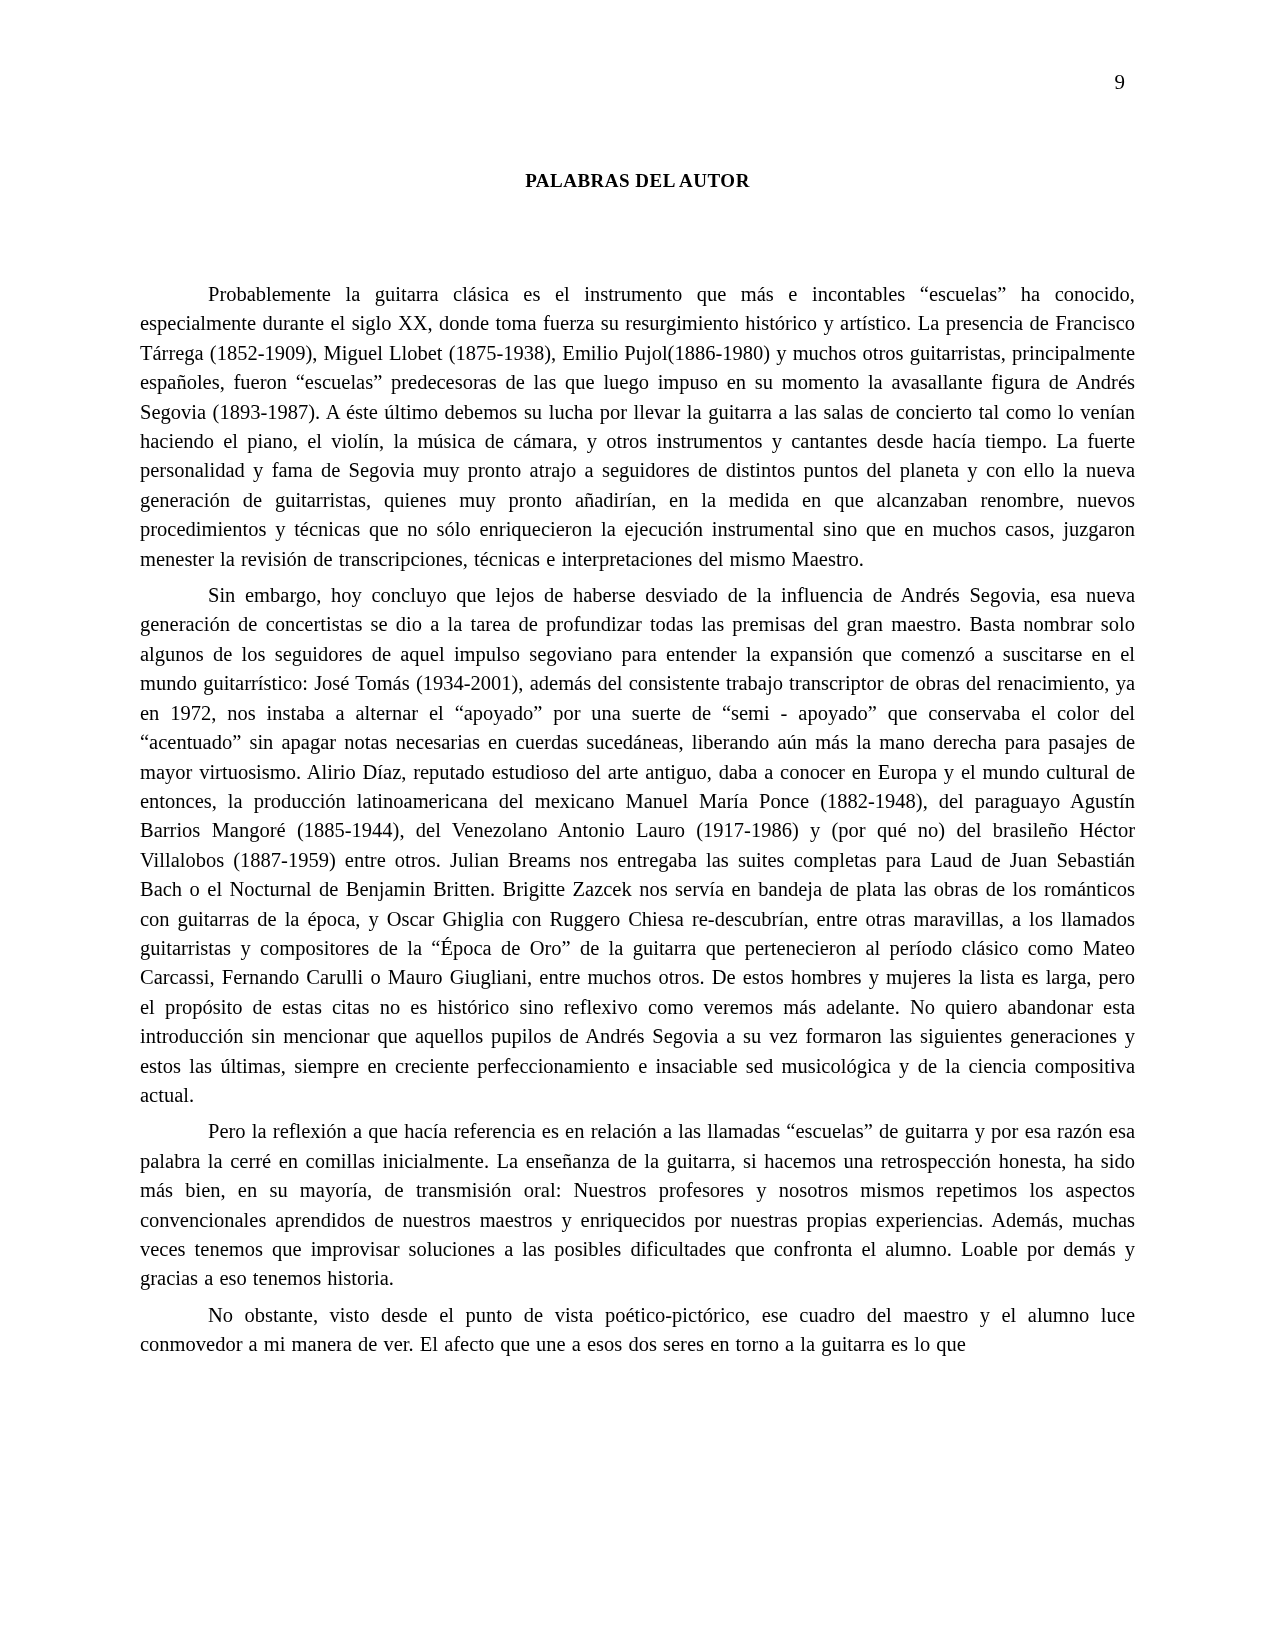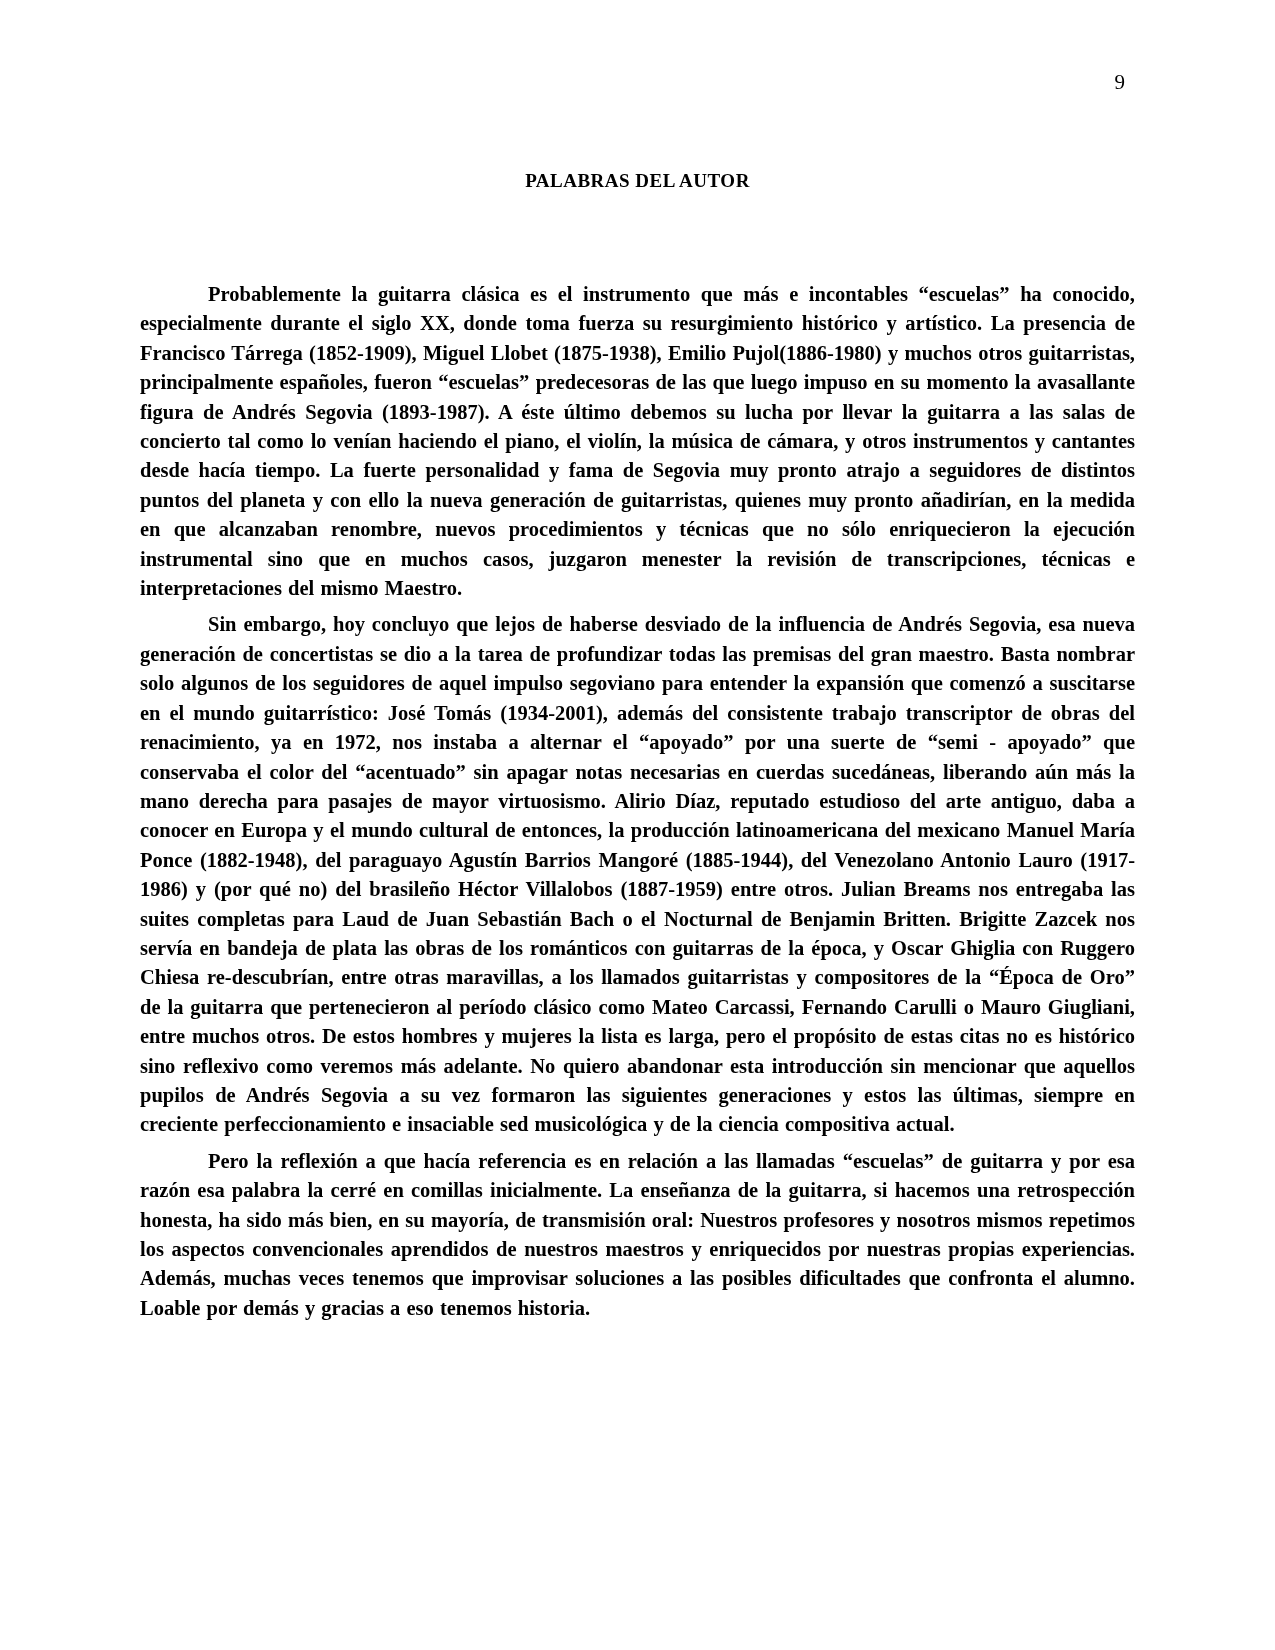--- a/index.html
+++ b/index.html
@@ -30,21 +30,20 @@
   }
   .title {
     text-align: center;
     font-weight: bold;
     font-size: 19px;
     letter-spacing: 0.5px;
     margin: 100px 0 0 0;
   }
   .content {
     margin-top: 88px;
-    font-weight: bold;
   }
   p.para {
     font-size: 20.5px;
     line-height: 29.4px;
     text-align: justify;
     text-indent: 68px;
     margin: 0 0 7px 0;
     word-spacing: 1px;
   }
 </style>
@@ -54,15 +53,16 @@
 <div class="page">
 
   <div class="page-number">9</div>
 
   <h1 class="title">PALABRAS DEL AUTOR</h1>
 
   <div class="content">
     <p class="para">Probablemente la guitarra clásica es el instrumento que más e incontables “escuelas” ha conocido, especialmente durante el siglo XX, donde toma fuerza su resurgimiento histórico y artístico. La presencia de Francisco Tárrega (1852-1909), Miguel Llobet (1875-1938), Emilio Pujol(1886-1980) y muchos otros guitarristas, principalmente españoles, fueron “escuelas” predecesoras de las que luego impuso en su momento la avasallante figura de Andrés Segovia (1893-1987).  A éste último debemos su lucha por llevar la guitarra a las salas de concierto tal como lo venían haciendo el piano, el violín, la música de cámara, y otros instrumentos y cantantes desde hacía tiempo.  La fuerte personalidad y fama de Segovia muy pronto atrajo a seguidores de distintos puntos del planeta y con ello la nueva generación de guitarristas, quienes muy pronto añadirían, en la medida en que alcanzaban renombre, nuevos procedimientos y técnicas que no sólo enriquecieron la ejecución instrumental sino que en muchos casos, juzgaron menester la revisión de transcripciones, técnicas e interpretaciones del mismo Maestro.</p>
     <p class="para">Sin embargo, hoy concluyo que lejos de haberse desviado de la influencia de Andrés Segovia, esa nueva generación de concertistas se dio a la tarea de profundizar todas las premisas del gran maestro.  Basta nombrar solo algunos de los seguidores de aquel impulso segoviano para entender la expansión que comenzó a suscitarse en el mundo guitarrístico: José Tomás (1934-2001), además del consistente trabajo transcriptor de obras del renacimiento, ya en 1972, nos instaba a alternar el “apoyado” por una suerte de “semi - apoyado” que conservaba el color del “acentuado” sin apagar notas necesarias en cuerdas sucedáneas, liberando aún más la mano derecha para pasajes de mayor virtuosismo.  Alirio Díaz, reputado estudioso del arte antiguo, daba a conocer en Europa y el mundo cultural de entonces, la producción latinoamericana del mexicano Manuel María Ponce (1882-1948), del paraguayo Agustín Barrios Mangoré (1885-1944), del Venezolano Antonio Lauro (1917-1986) y (por qué no) del brasileño Héctor Villalobos (1887-1959) entre otros.  Julian Breams nos entregaba las suites completas para Laud de Juan Sebastián Bach o el Nocturnal de Benjamin Britten.  Brigitte Zazcek nos servía en bandeja de plata las obras de los románticos con guitarras de la época, y Oscar Ghiglia con Ruggero Chiesa re-descubrían, entre otras maravillas, a los llamados guitarristas y compositores de la “Época de Oro” de la guitarra que pertenecieron al período clásico como Mateo Carcassi, Fernando Carulli o Mauro Giugliani, entre muchos otros.  De estos hombres y mujeres la lista es larga, pero el propósito de estas citas no es histórico sino reflexivo como veremos más adelante.  No quiero abandonar esta introducción sin mencionar que aquellos pupilos de Andrés Segovia a su vez formaron las siguientes generaciones y estos las últimas, siempre en creciente perfeccionamiento e insaciable sed musicológica y de la ciencia compositiva actual.</p>
     <p class="para">Pero la reflexión a que hacía referencia es en relación a las llamadas “escuelas” de guitarra y por esa razón esa palabra la cerré en comillas inicialmente.  La enseñanza de la guitarra, si hacemos una retrospección honesta, ha sido más bien, en su mayoría, de transmisión oral: Nuestros profesores y nosotros mismos repetimos los aspectos convencionales aprendidos de nuestros maestros y enriquecidos por nuestras propias experiencias.   Además, muchas veces tenemos que improvisar soluciones a las posibles dificultades que confronta el alumno. Loable por demás y gracias a eso tenemos historia.</p>
+    <p class="para">No obstante, visto desde el punto de vista poético-pictórico, ese cuadro del maestro y el alumno luce conmovedor a mi manera de ver.  El afecto que une a esos dos seres en torno a la guitarra es lo que</p>
   </div>
 
 </div>
 
 </body></html>

